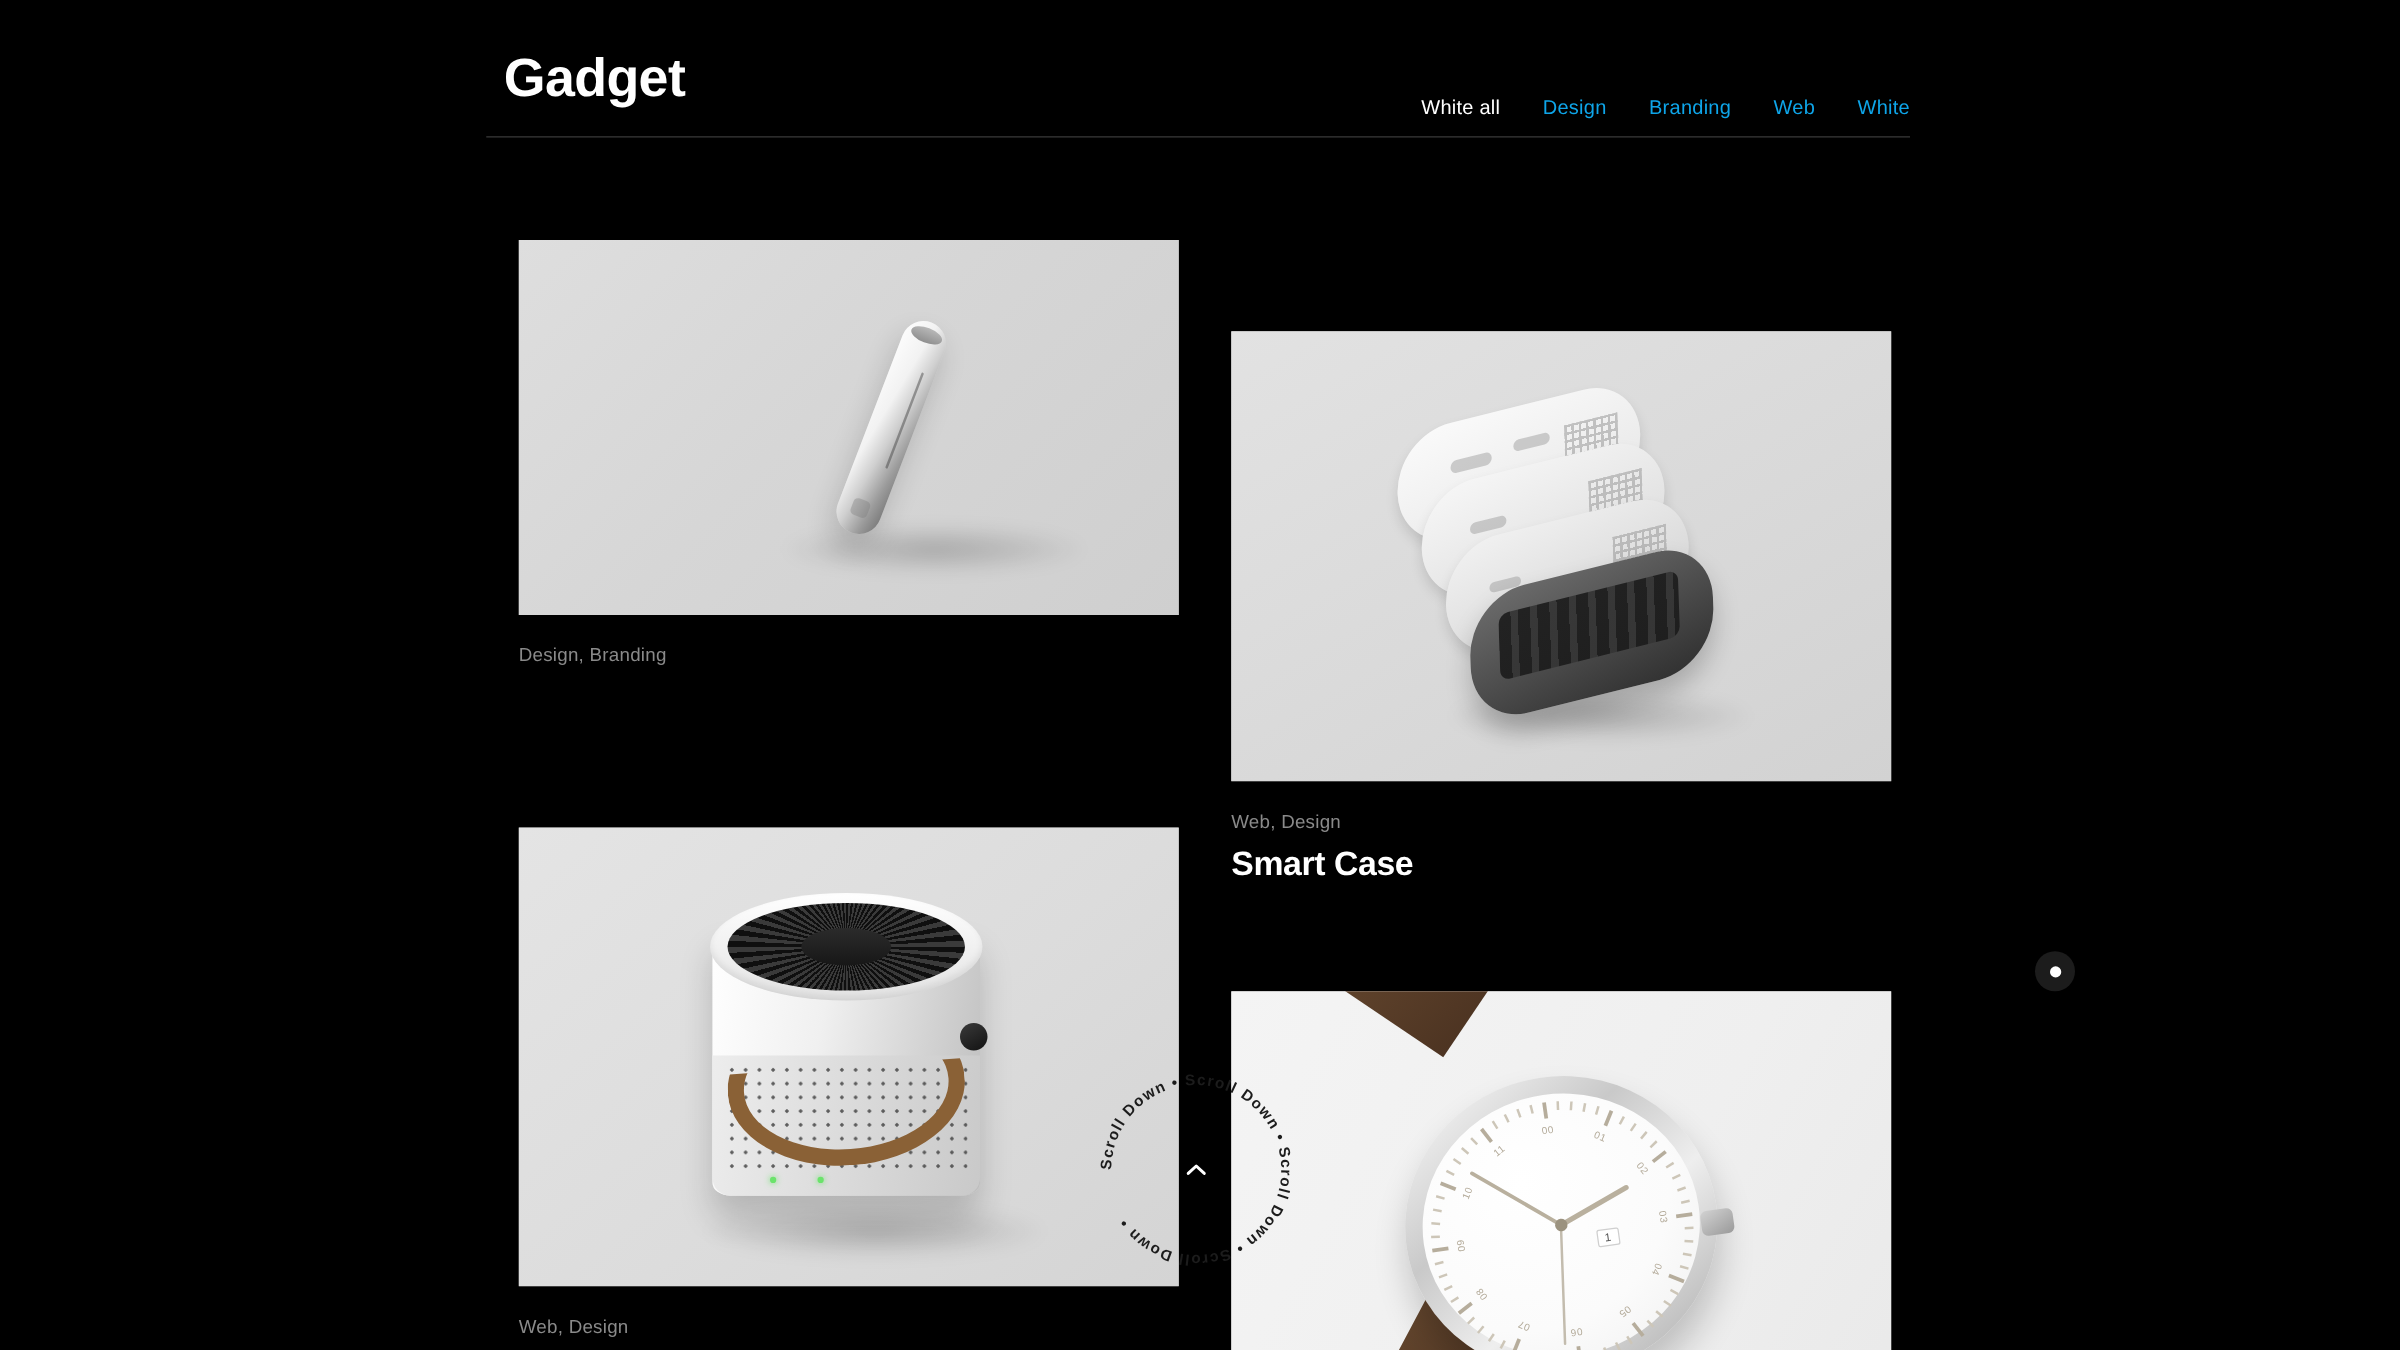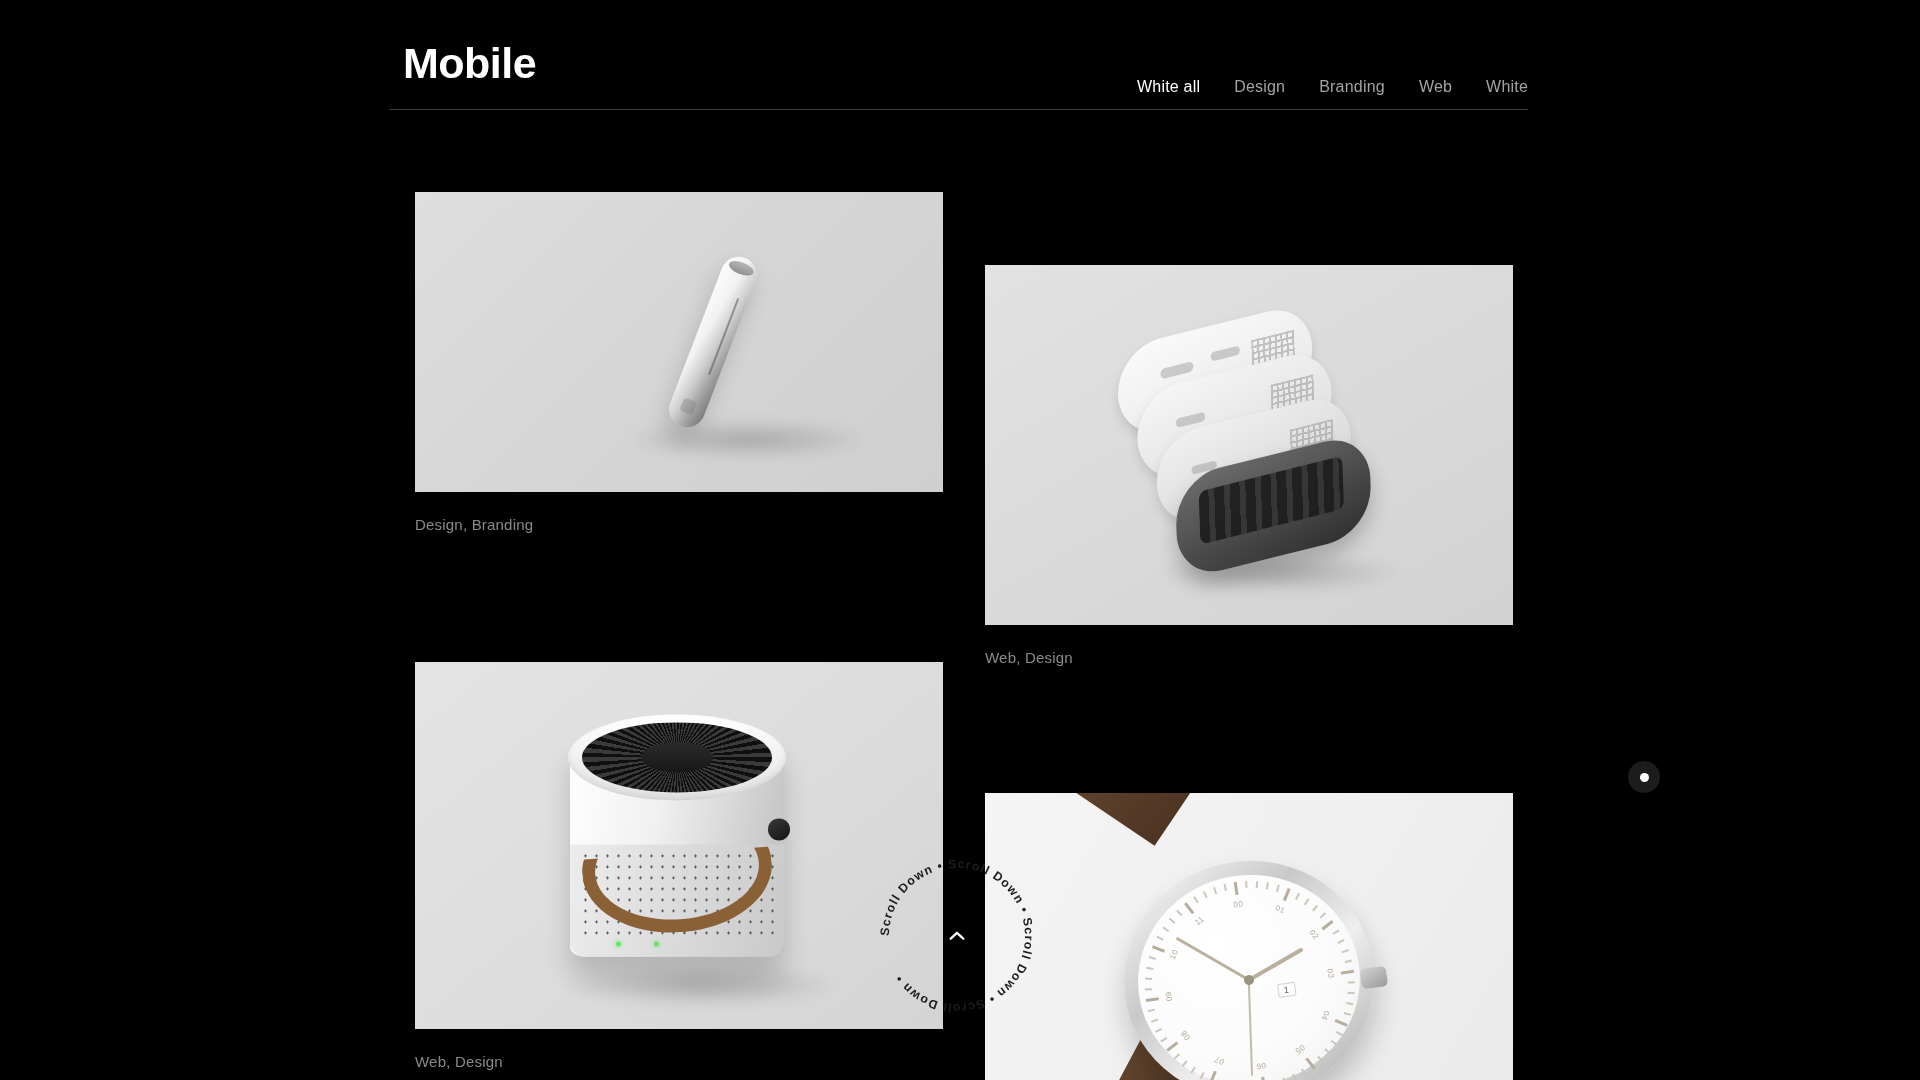--- a/index.html
+++ b/index.html
@@ -15,21 +15,21 @@
   .header {
     position:absolute; left:403px; top:30px; width:1125px; height:80px;
   }
   .page-title {
     position:absolute; left:0; top:12px;
     font-size:43px; font-weight:bold; color:#ffffff;
     letter-spacing:-0.5px; line-height:1;
   }
   .nav { position:absolute; right:0; top:48px; display:flex; gap:34px; align-items:center; }
   .nav-item {
-    font-size:16px; color:#a3a3a3; white-space:nowrap;
+    font-size:16px; color:#0ea5e9; white-space:nowrap;
     letter-spacing:0.2px; cursor:pointer;
   }
   .nav-item.active { color:#ffffff; }
   .header-rule {
     position:absolute; left:389px; top:109px; width:1139px; height:1px;
     background:#3a3a3a;
   }
 
   
   .grid { position:absolute; left:0; top:0; width:1920px; height:1080px; }
@@ -228,21 +228,21 @@
     display:flex; align-items:center; justify-content:center;
   }
   .cursor-dot .inner { width:9px; height:9px; border-radius:50%; background:#ffffff; }
 </style>
 </head>
 <body>
 
 <div class="page">
 
   <div class="header">
-    <div class="page-title">Mobile</div>
+    <div class="page-title">Gadget</div>
     <nav class="nav">
       <span class="nav-item active">White all</span>
       <span class="nav-item">Design</span>
       <span class="nav-item">Branding</span>
       <span class="nav-item">Web</span>
       <span class="nav-item">White</span>
     </nav>
   </div>
   <div class="header-rule"></div>
 
@@ -281,20 +281,21 @@
             <div class="layer l3">
               <div class="slot" style="left:36px; top:36px; width:26px; height:8px;"></div>
               <div class="dots"></div>
             </div>
             <div class="layer l4"></div>
           </div>
         </div>
       </div>
       <div class="meta">
         <div class="cat">Web, Design</div>
+        <div class="name">Smart Case</div>
       </div>
     </div>
 
     <div class="card card-3">
       <div class="thumb">
         <div class="scene lightgrey3">
           <div class="shadowblob" style="left:28%; top:82%; width:52%; height:12%;"></div>
           <div class="purifier">
             <div class="pur-body">
               <div class="pur-lower">

